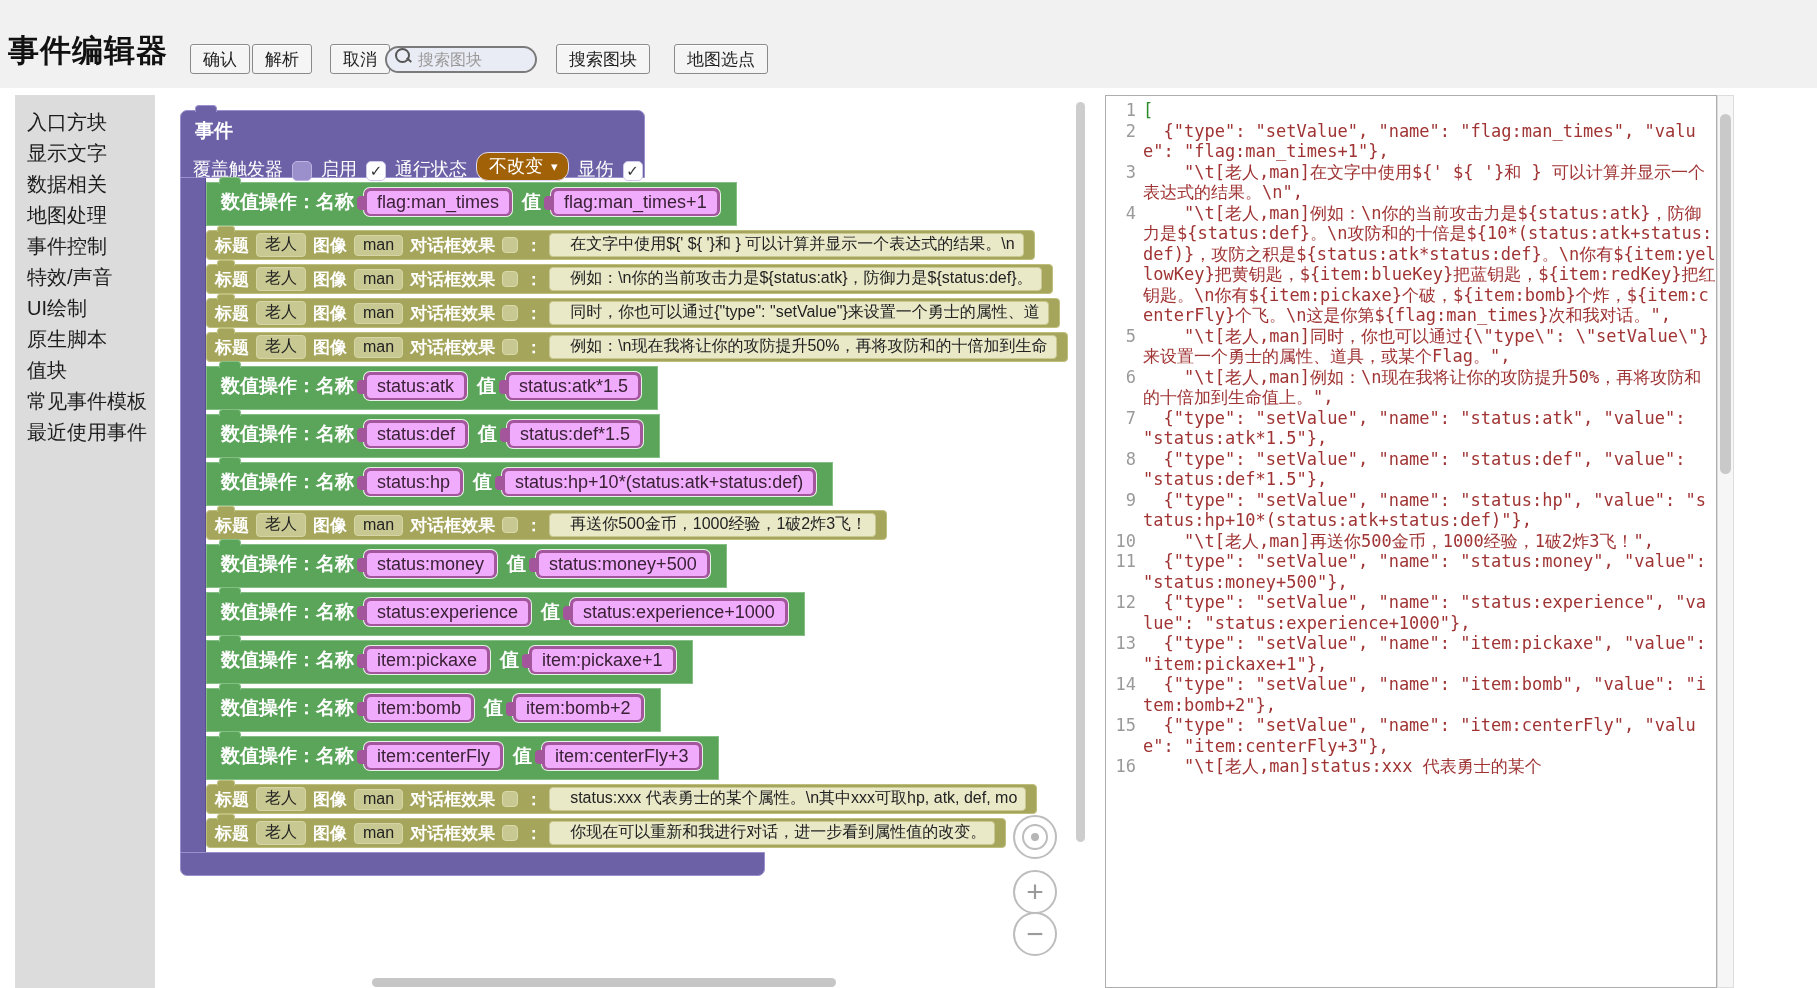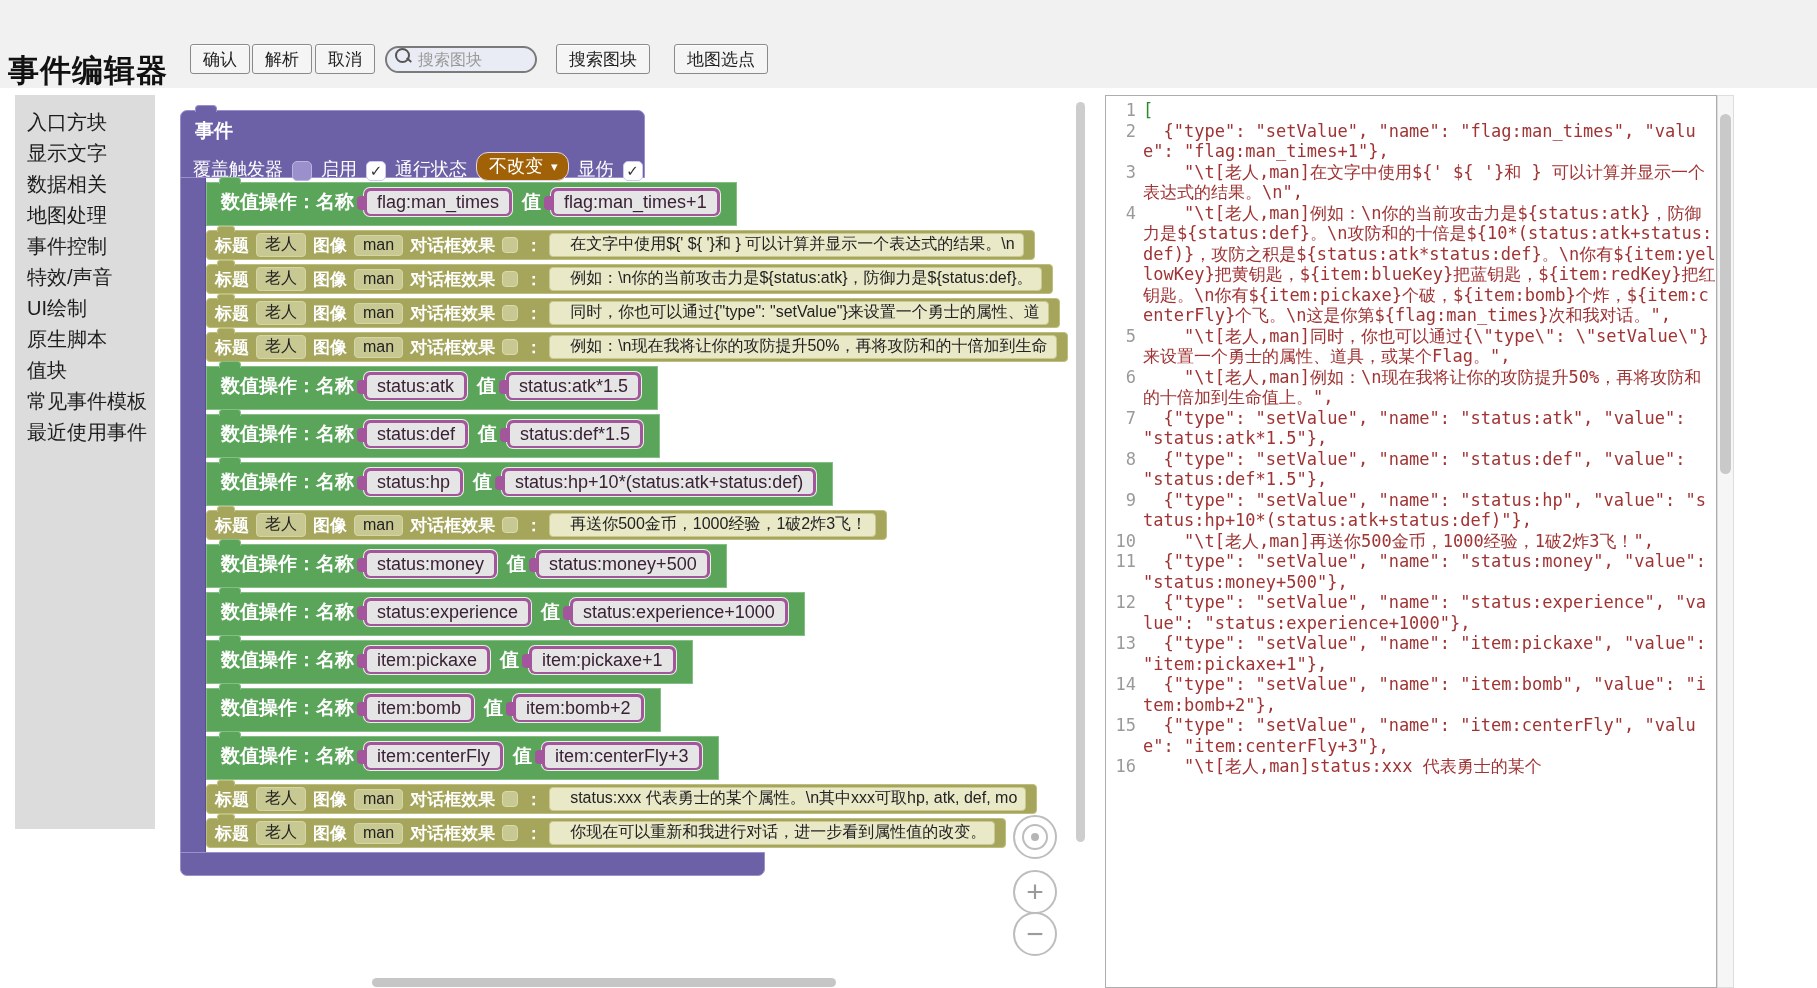--- a/index.html
+++ b/index.html
@@ -1,31 +1,31 @@
 <!DOCTYPE html>
 <html><head>
 <meta charset="utf-8">
 <style>
   html,body{margin:0;padding:0;background:#fff;}
   #app{position:relative;width:1817px;height:988px;overflow:hidden;background:#fff;
        font-family:"Liberation Sans","DejaVu Sans",sans-serif;}
   
   .topbar{position:absolute;left:0;top:0;width:1817px;height:88px;background:#f1f1f1;}
-  .app-title{position:absolute;left:8px;top:30px;font-size:31px;font-weight:bold;color:#111;letter-spacing:1px;margin-top:20px;}
+  .app-title{position:absolute;left:8px;top:30px;font-size:31px;font-weight:bold;color:#111;letter-spacing:1px;}
   .tb-btn{position:absolute;top:44px;height:30px;padding:0 12px;background:#f5f5f5;border:1px solid #8a8a8a;
           border-radius:3px;font-size:17px;color:#222;display:flex;align-items:center;justify-content:center;
           box-shadow:inset 0 1px 0 #fff;cursor:pointer;}
   .search-wrap{position:absolute;left:385px;top:46px;width:152px;height:27px;background:#e9ecf4;
                border:2px solid #7a7a7a;border-radius:15px;display:flex;padding:0 8px;box-sizing:border-box;}
   .mag{width:11px;height:11px;border:2px solid #555;border-radius:50%;position:relative;flex:0 0 auto;}
   .mag::after{content:'';position:absolute;left:9px;top:9px;width:6px;height:2px;background:#555;transform:rotate(40deg);}
   .search-input{border:none;outline:none;background:transparent;font-size:16px;color:#333;width:110px;margin-left:6px;}
   .search-input::placeholder{color:#9a9a9a;}
   
-  .toolbox{position:absolute;left:15px;top:95px;width:140px;height:734px;background:#dcdcdc;box-sizing:border-box;padding:12px 0 0 12px;}
+  .toolbox{position:absolute;left:15px;top:95px;width:140px;height:893px;background:#dcdcdc;box-sizing:border-box;padding:12px 0 0 12px;}
   .toolbox-item{font-size:20px;color:#1c1c1c;line-height:31px;cursor:pointer;white-space:nowrap;}
   
   .canvas{position:absolute;left:155px;top:88px;width:950px;height:900px;background:#fff;overflow:hidden;}
   .vscroll-canvas{position:absolute;left:921px;top:14px;width:9px;height:740px;background:#cdcdcd;border-radius:5px;}
   .hscroll-canvas{position:absolute;left:217px;bottom:1px;width:464px;height:9px;background:#c6c6c6;border-radius:5px;}
   
   .zoomctl{position:absolute;width:44px;height:44px;border:2px solid #bdbdbd;border-radius:50%;background:#fff;
            display:flex;align-items:center;justify-content:center;color:#9b9b9b;font-size:30px;font-weight:400;cursor:pointer;box-sizing:border-box;}
   .zc-target{left:858px;top:727px;}
   .zc-plus{left:858px;top:782px;}
@@ -49,21 +49,21 @@
   .cb-olive{width:16px;height:16px;background:#c8c892;border:1px solid #dadaa8;border-radius:4px;}
   .pdrop{background:#a16207;border:1px solid #ded9f2;border-radius:12px;padding:1px 10px 2px 12px;color:#fff;font-size:18px;display:flex;align-items:center;gap:8px;cursor:pointer;}
   .pdrop .arr{font-size:13px;}
   .blk{position:relative;display:flex;align-items:center;box-sizing:border-box;width:max-content;margin-bottom:4px;}
   .blk-green{height:44px;background:#5ba55b;border:1px solid #85bf85;border-radius:0;padding:0 16px 4px 14px;gap:10px;color:#fff;font-size:19px;font-weight:600;}
   .blk-green::before{content:'';position:absolute;top:-6px;left:12px;width:20px;height:6px;background:#5ba55b;border:1px solid #85bf85;border-bottom:none;border-radius:4px 4px 0 0;}
   .blk-olive{height:30px;background:#a5a55b;border:1px solid #bfbf7d;border-radius:4px;padding:0 10px 0 8px;gap:7px;color:#fff;font-size:17px;font-weight:600;}
   .blk-olive::before{content:'';position:absolute;top:-5px;left:10px;width:16px;height:5px;background:#a5a55b;border:1px solid #bfbf7d;border-bottom:none;border-radius:3px 3px 0 0;}
   .pslot{position:relative;background:#a4569d;border-radius:6px;padding:3px;box-shadow:0 0 0 1px rgba(255,255,255,.85);cursor:text;}
   .pslot::before{content:'';position:absolute;left:-7px;top:8px;width:8px;height:14px;background:#a4569d;border-radius:4px 0 0 4px;}
-  .pslot .in{background:#e5e5e5;border-radius:4px;padding:1px 10px 2px 10px;font-size:18px;font-weight:400;color:#3a2136;white-space:nowrap;}
+  .pslot .in{background:#f0abfc;border-radius:4px;padding:1px 10px 2px 10px;font-size:18px;font-weight:400;color:#3a2136;white-space:nowrap;}
   .ochip{background:#c8c892;border:1px solid #d6d6a4;border-radius:4px;padding:0 8px 1px 8px;font-size:16px;font-weight:400;color:#222;cursor:pointer;white-space:nowrap;}
   .tchip{background:#e9e9c8;border:1px solid #c9c991;border-radius:4px;padding:0 8px 1px 20px;font-size:16px;font-weight:400;color:#222;cursor:text;white-space:nowrap;}
   
   .codepanel{position:absolute;left:1105px;top:95px;width:612px;height:893px;background:#fff;border:1px solid #adadad;
              box-sizing:border-box;overflow:hidden;}
   .codescroll{position:absolute;left:1717px;top:95px;width:17px;height:893px;background:#f6f6f6;border:1px solid #ddd;box-sizing:border-box;}
   .codescroll .thumb{position:absolute;left:2px;top:18px;width:11px;height:360px;background:#c9c9c9;border-radius:6px;}
   .codeline{display:flex;align-items:flex-start;}
   .lnum{flex:0 0 30px;text-align:right;padding-right:7px;color:#9a9a9a;font-size:17px;line-height:20.5px;
         font-family:"DejaVu Sans Mono","Liberation Mono",monospace;user-select:none;}
@@ -74,21 +74,21 @@
 </style>
 </head>
 <body>
 
 <div id="app">
 
   <div class="topbar">
     <div class="app-title">事件编辑器</div>
     <button class="tb-btn" style="left:190px;">确认</button>
     <button class="tb-btn" style="left:252px;">解析</button>
-    <button class="tb-btn" style="left:315px;">取消</button>
+    <button class="tb-btn" style="left:330px;">取消</button>
     <div class="search-wrap">
       <span class="mag"></span>
       <input class="search-input" placeholder="搜索图块" style="">
     </div>
     <button class="tb-btn" style="left:556px;">搜索图块</button>
     <button class="tb-btn" style="left:674px;">地图选点</button>
   </div>
 
   <div class="toolbox">
   <div class="toolbox-item">入口方块</div>

